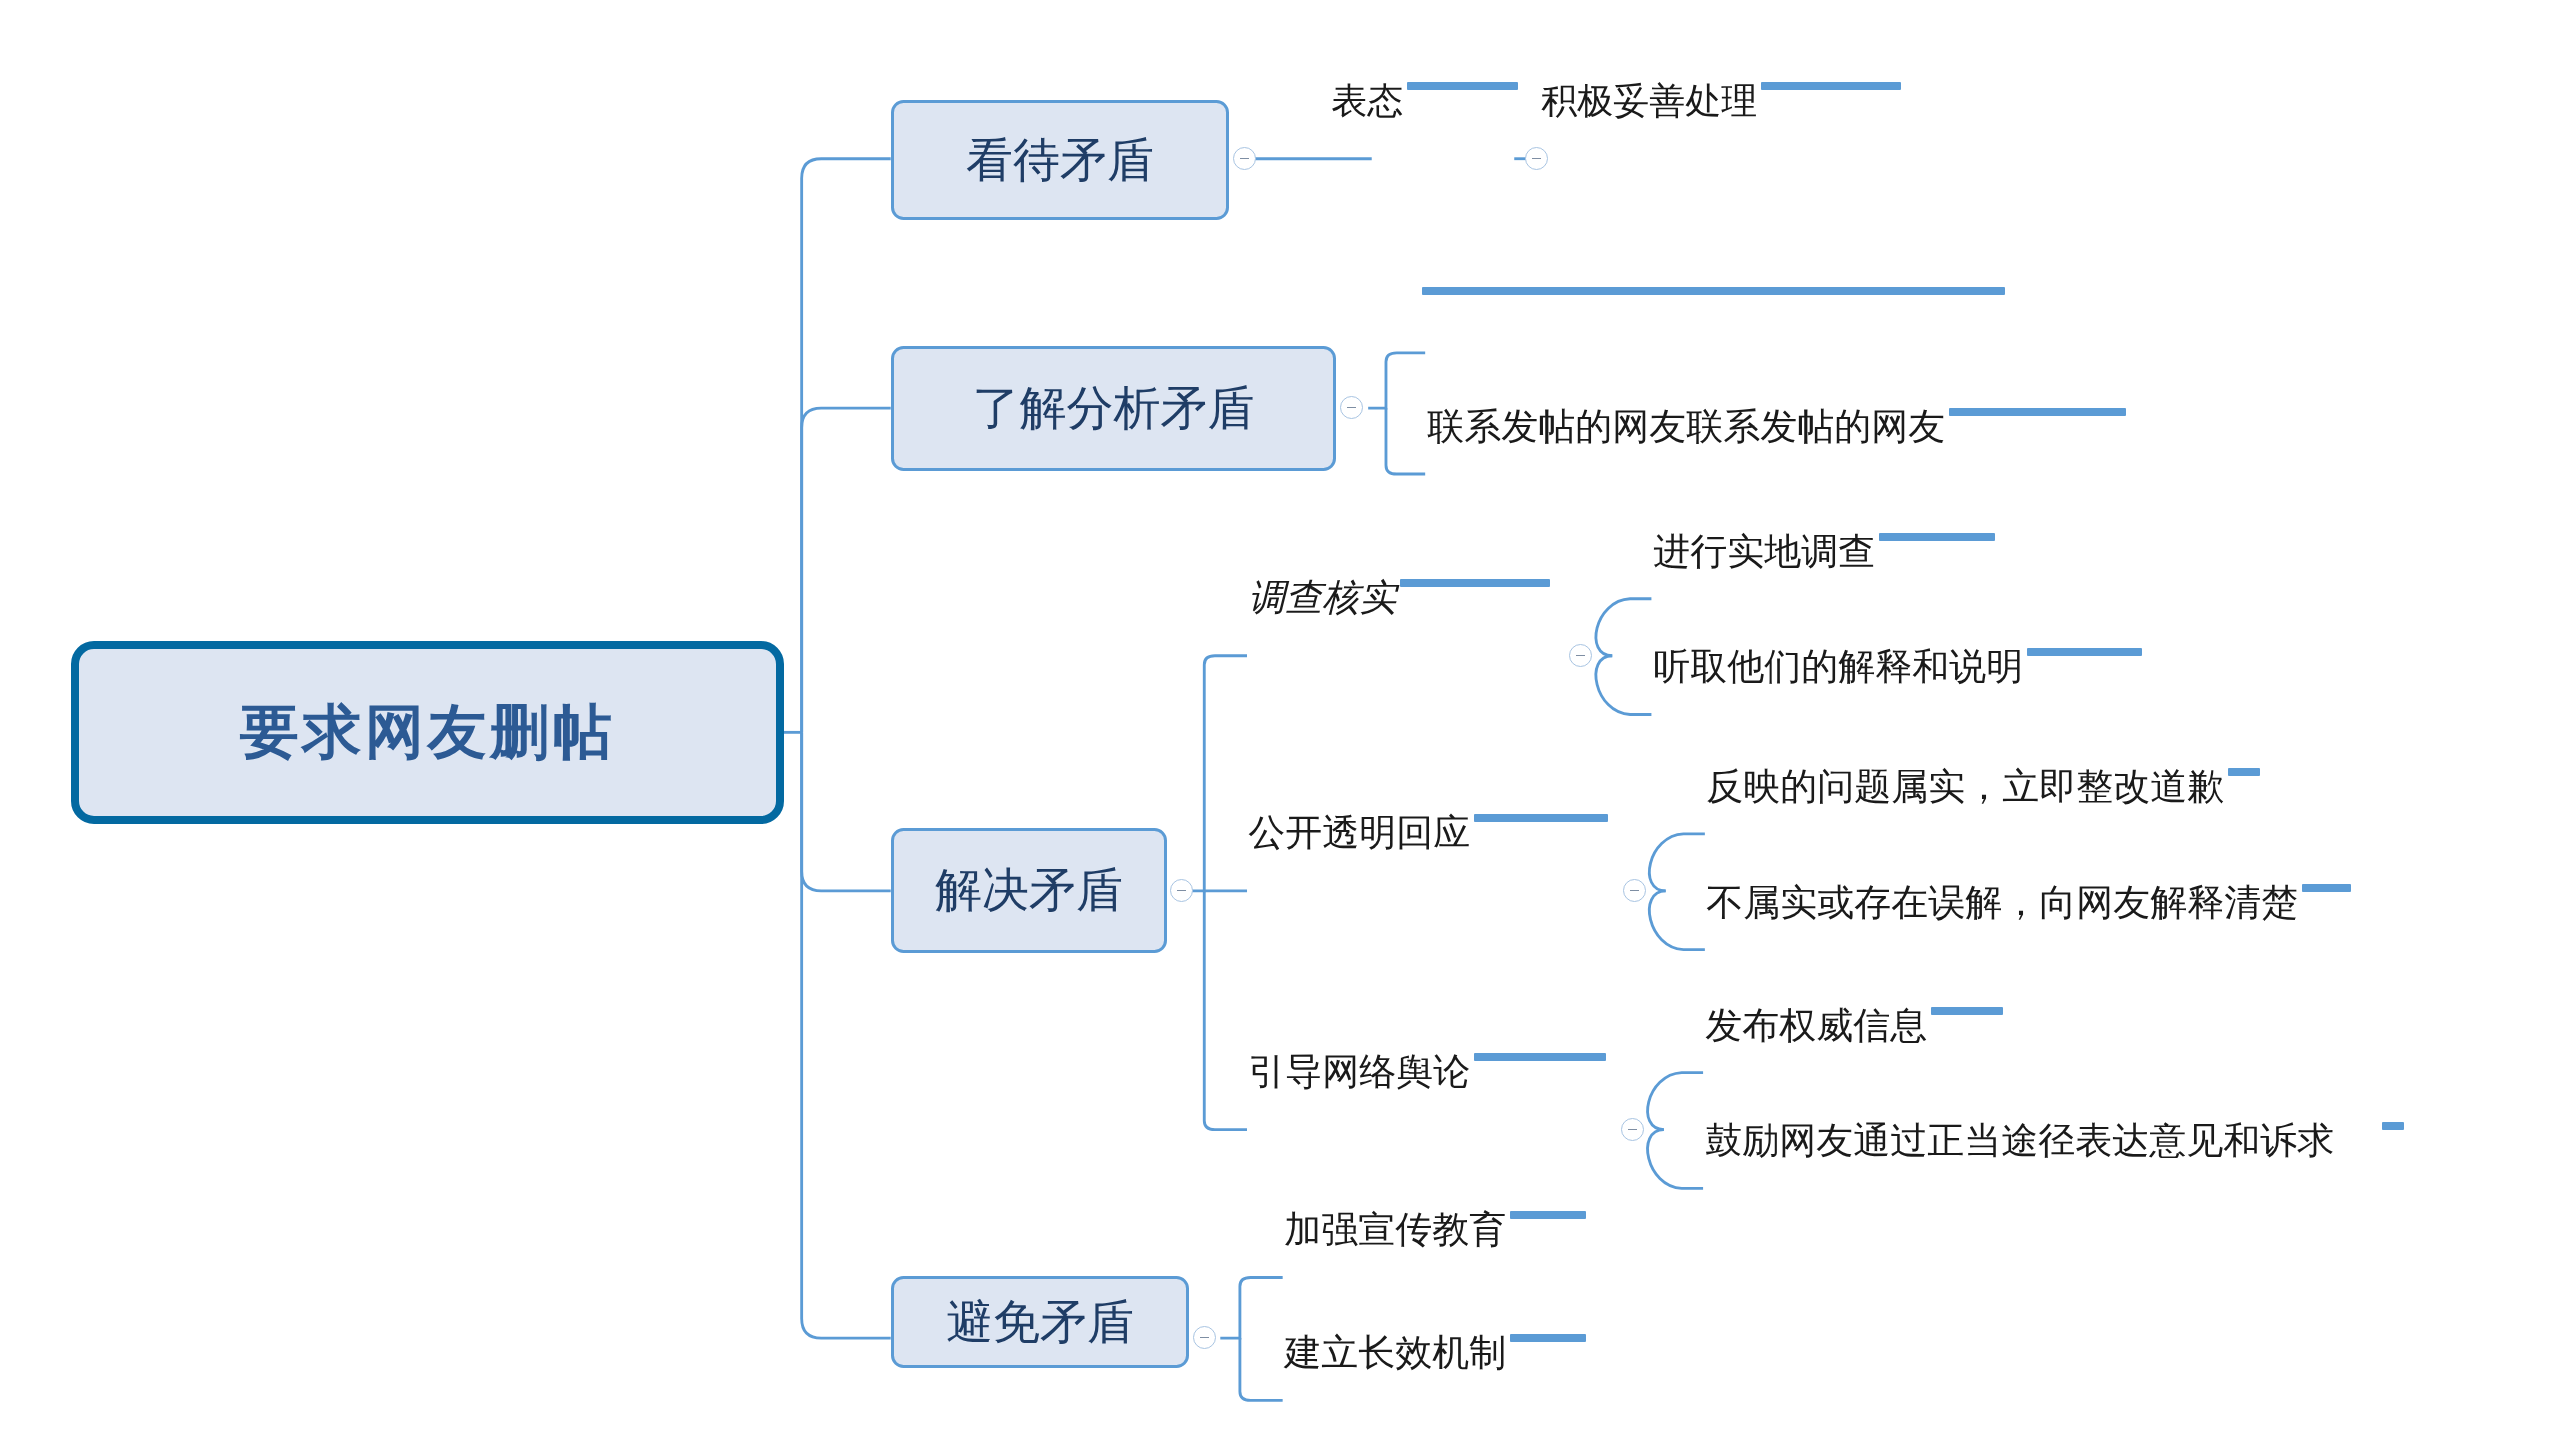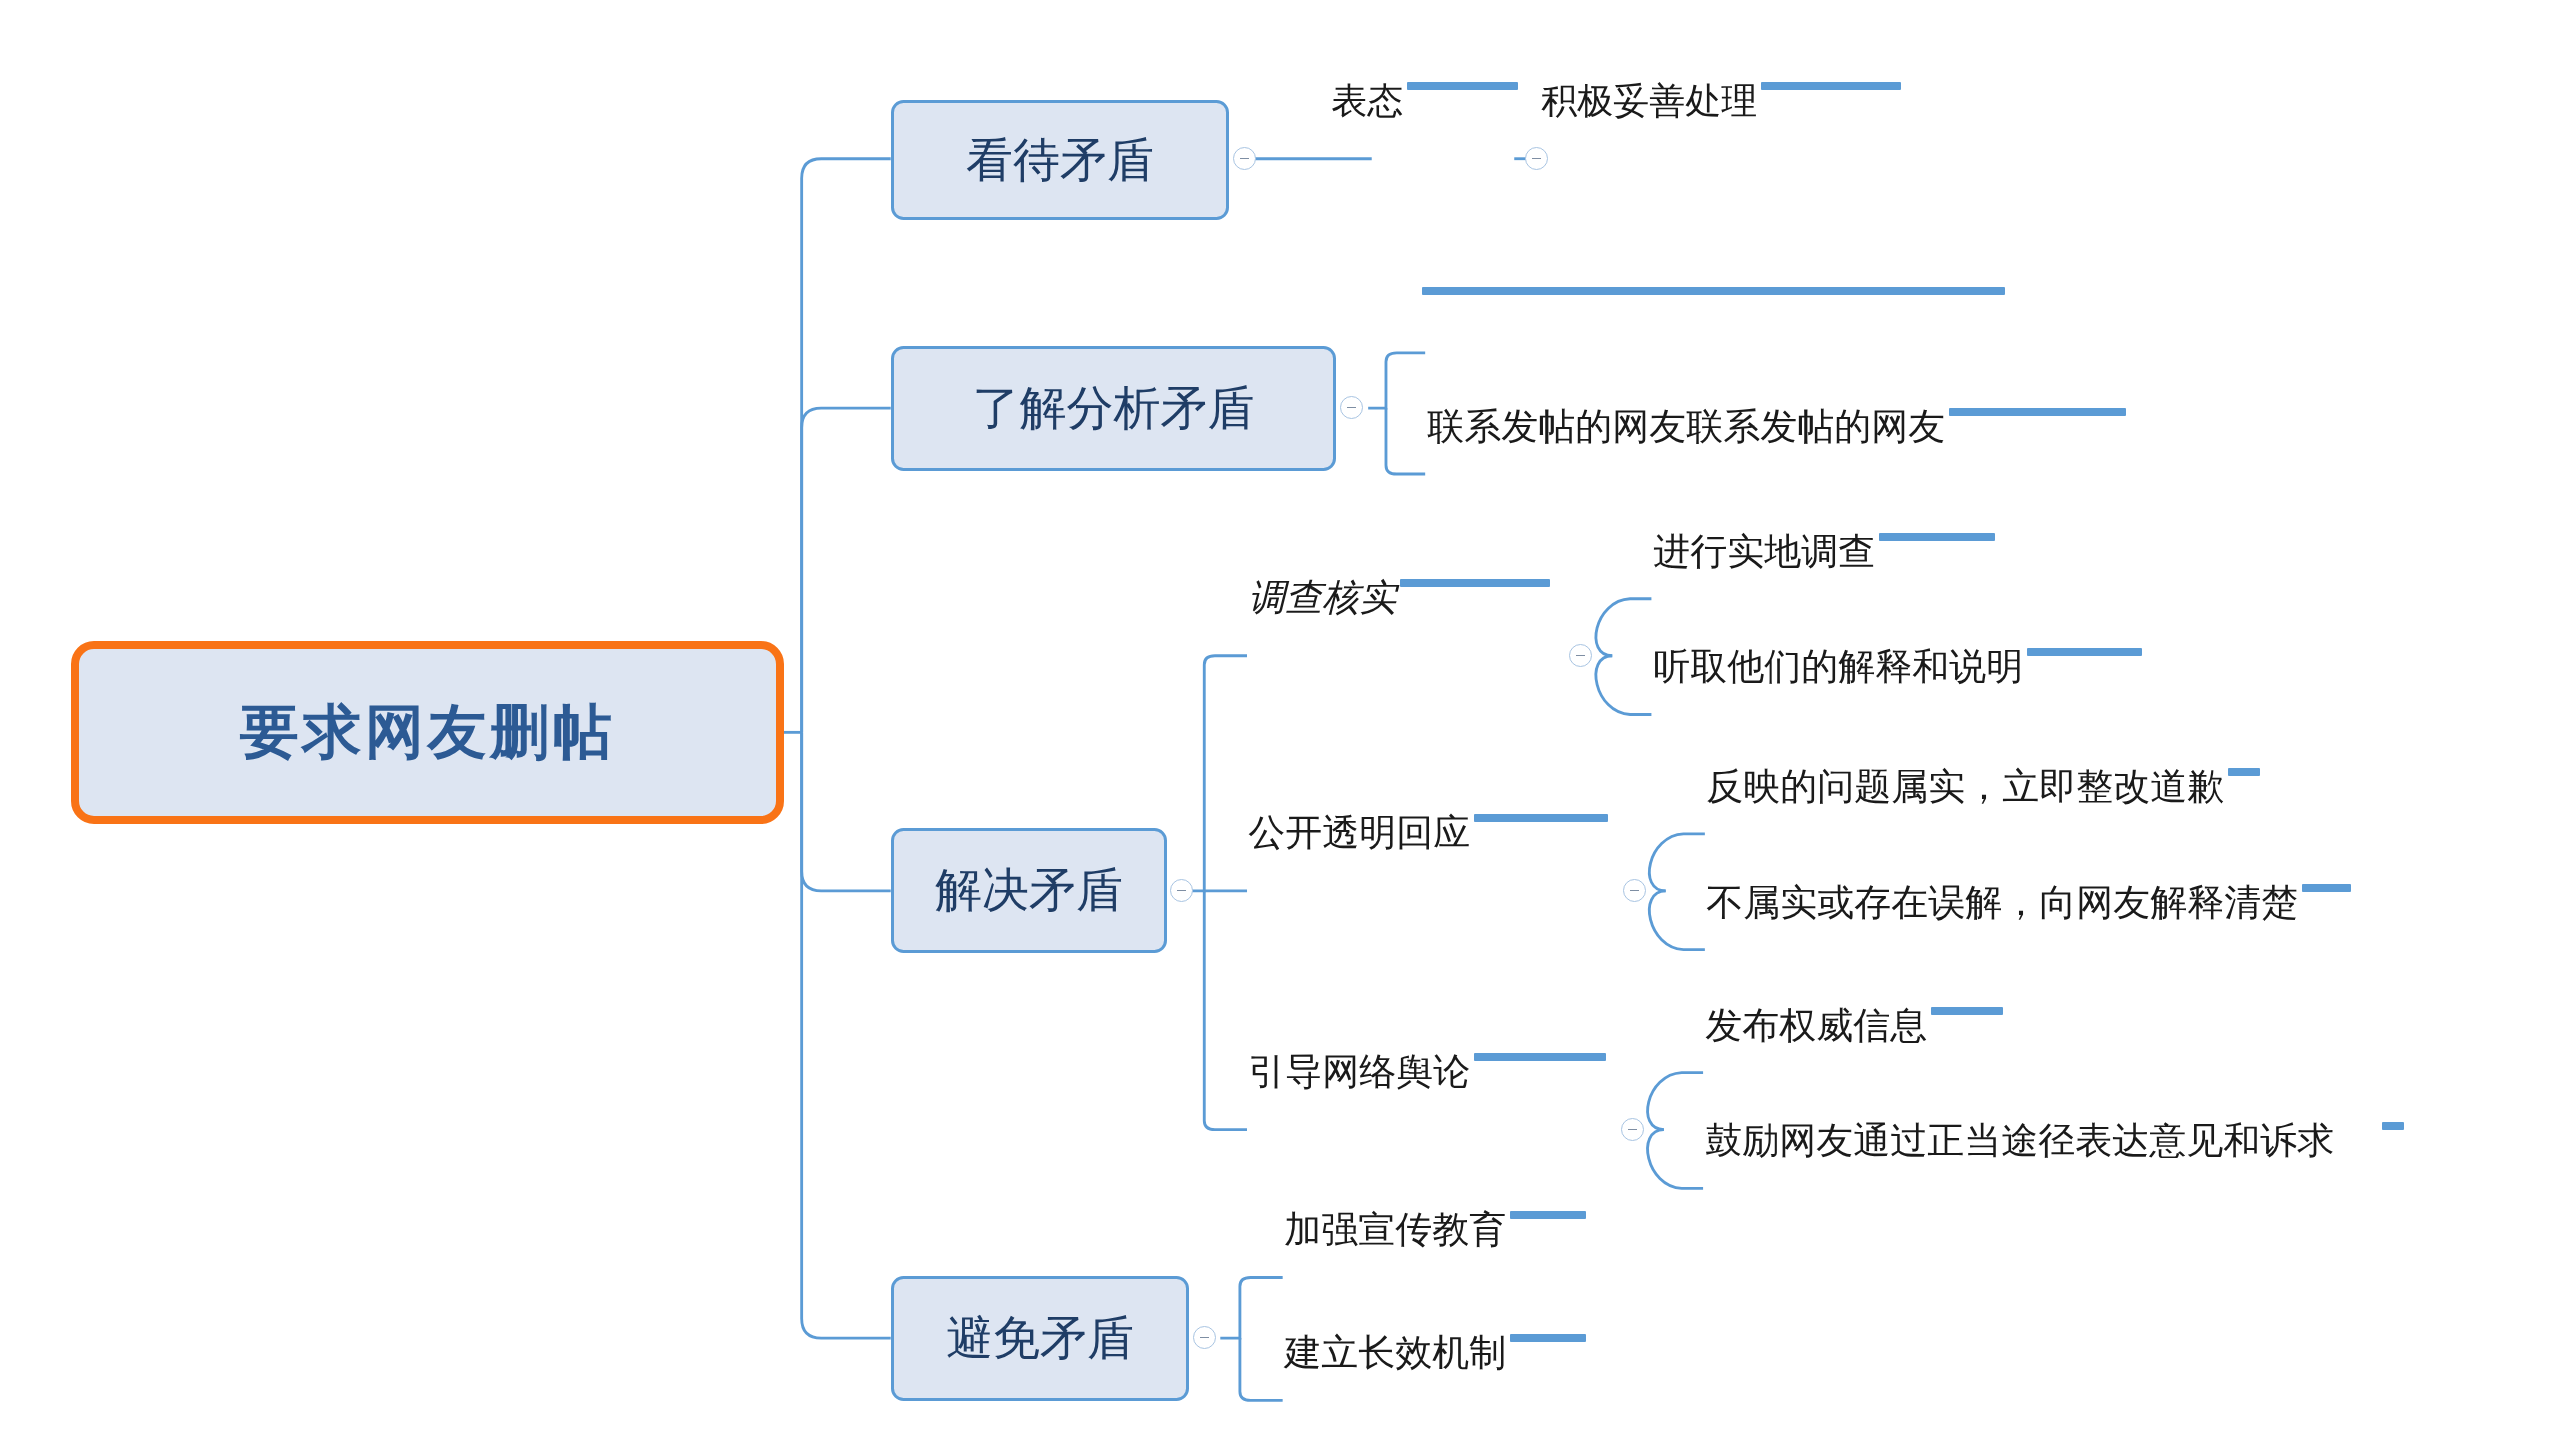--- a/index.html
+++ b/index.html
@@ -8,21 +8,21 @@
     width:2576px;height:1446px;overflow:hidden;
   }
   #stage{position:relative;width:2576px;height:1446px;background:#fff;}
   #wires{position:absolute;left:0;top:0;width:2576px;height:1446px;pointer-events:none;}
 
   
   .root-node{
     position:absolute;
     box-sizing:border-box;
     background:#dde5f2;
-    border:8px solid #f97316;
+    border:8px solid #0369a1;
     border-radius:23px;
     display:flex;align-items:center;justify-content:center;
     color:#2c5a94;
     font-weight:bold;
     letter-spacing:3.6px;
   }
 
   
   .branch-node{
     position:absolute;
@@ -221,21 +221,21 @@
   <div class="uline-node" style="left:1700px;top:1007px;width:303px;">
     <div class="txt" style="font-size:37px;">发布权威信息</div>
     <div class="bar"></div>
   </div>
 
   <div class="uline-node" style="left:1700px;top:1122px;width:704px;gap:44px;">
     <div class="txt" style="font-size:37px;">鼓励网友通过正当途径表达意见和诉求</div>
     <div class="bar"></div>
   </div>
 
-  <div class="branch-node" style="left:891px;top:1276px;width:298px;height:125px;font-size:47px;">
+  <div class="branch-node" style="left:891px;top:1276px;width:298px;height:92px;font-size:47px;">
     <span>避免矛盾</span>
   </div>
   <div class="toggle" style="left:1193px;top:1326px;">
     <i></i>
   </div>
 
   <div class="uline-node" style="left:1279px;top:1211px;width:307px;">
     <div class="txt" style="font-size:37px;">加强宣传教育</div>
     <div class="bar"></div>
   </div>

